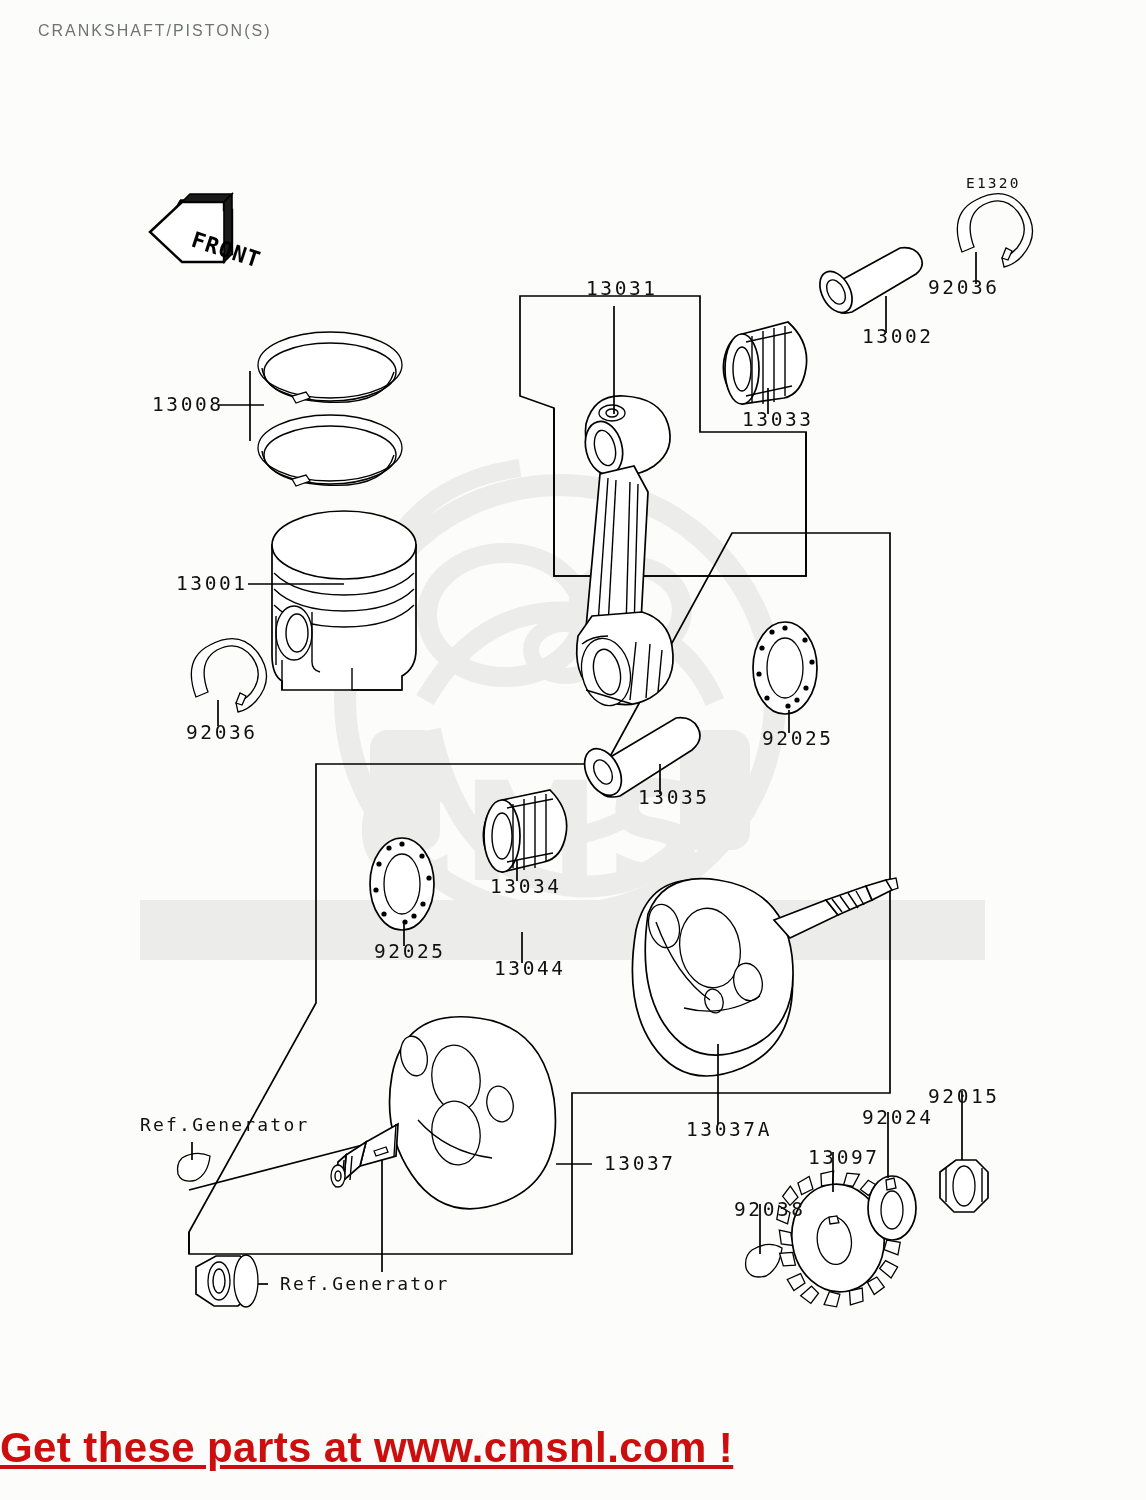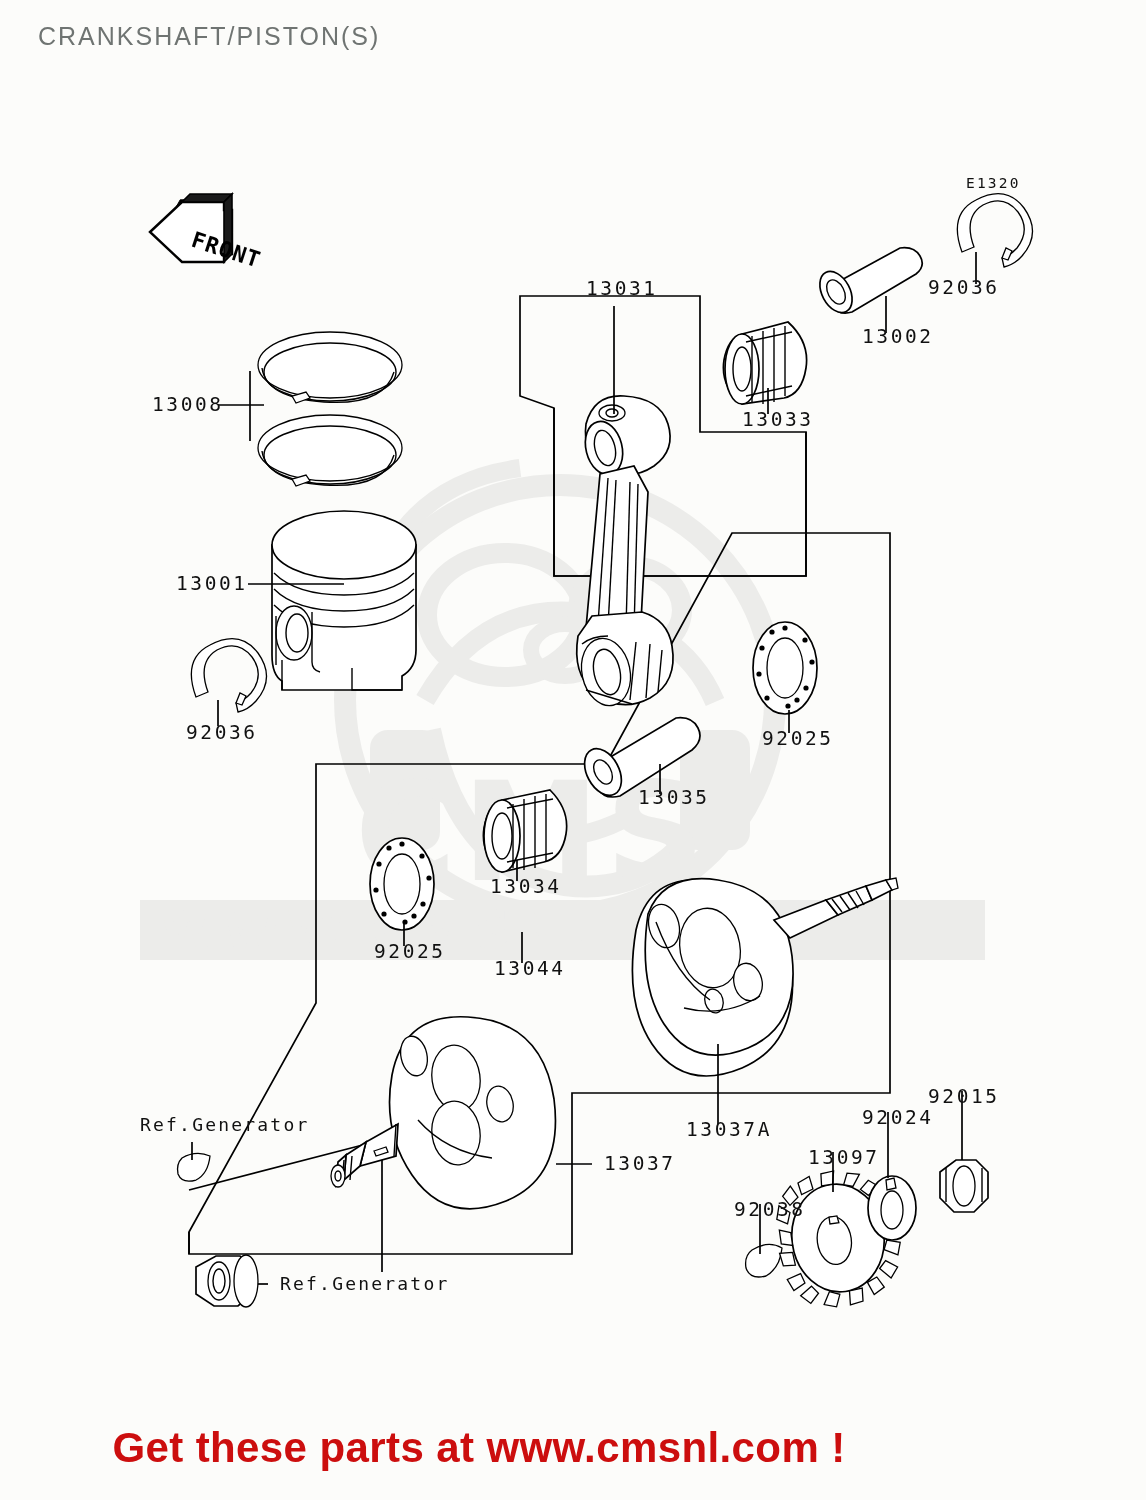--- a/index.html
+++ b/index.html
@@ -3,28 +3,28 @@
 <meta charset="utf-8">
 <title>CRANKSHAFT/PISTON(S)</title>
 <style>
   html,body{margin:0;padding:0;background:#fcfcfa;}
   body{
     width:1146px;height:1500px;position:relative;overflow:hidden;
     font-family:"Liberation Sans", sans-serif;
   }
   #page-title{
     position:absolute;left:38px;top:22px;
-    font-size:25px;letter-spacing:2.0px;color:#6f7472;
+    font-size:16px;letter-spacing:2.0px;color:#6f7472;
     font-family:"Liberation Sans", sans-serif;font-weight:400;white-space:nowrap;
   }
   #diagram-canvas{position:absolute;left:0;top:0;width:1146px;height:1500px;}
   #footer-cta{
-    position:absolute;left:0;top:1424px;width:958px;text-align:center;
+    position:absolute;left:0;top:1424px;width:958px;text-align:left;
     font-family:"Liberation Sans", sans-serif;
-    font-size:42px;font-weight:700;color:#cc0e0e;letter-spacing:.4px;white-space:nowrap;
+    font-size:42px;font-weight:700;color:#cc0e0e;letter-spacing:.4px;white-space:nowrap;text-decoration:underline;
   }
   svg{display:block;}
   .ln{fill:none;stroke:#000;stroke-width:1.7;stroke-linejoin:miter;stroke-linecap:butt;}
   .ln-t{fill:none;stroke:#000;stroke-width:1.4;}
   .fillw{fill:#ffffff;stroke:#000;stroke-width:1.7;}
   .fillw-t{fill:#ffffff;stroke:#000;stroke-width:1.3;}
   .fillk{fill:#000;stroke:#000;stroke-width:1;}
   .lead{fill:none;stroke:#000;stroke-width:1.7;}
   .plabel{
     font-family:"DejaVu Sans Mono","Liberation Mono",monospace;

